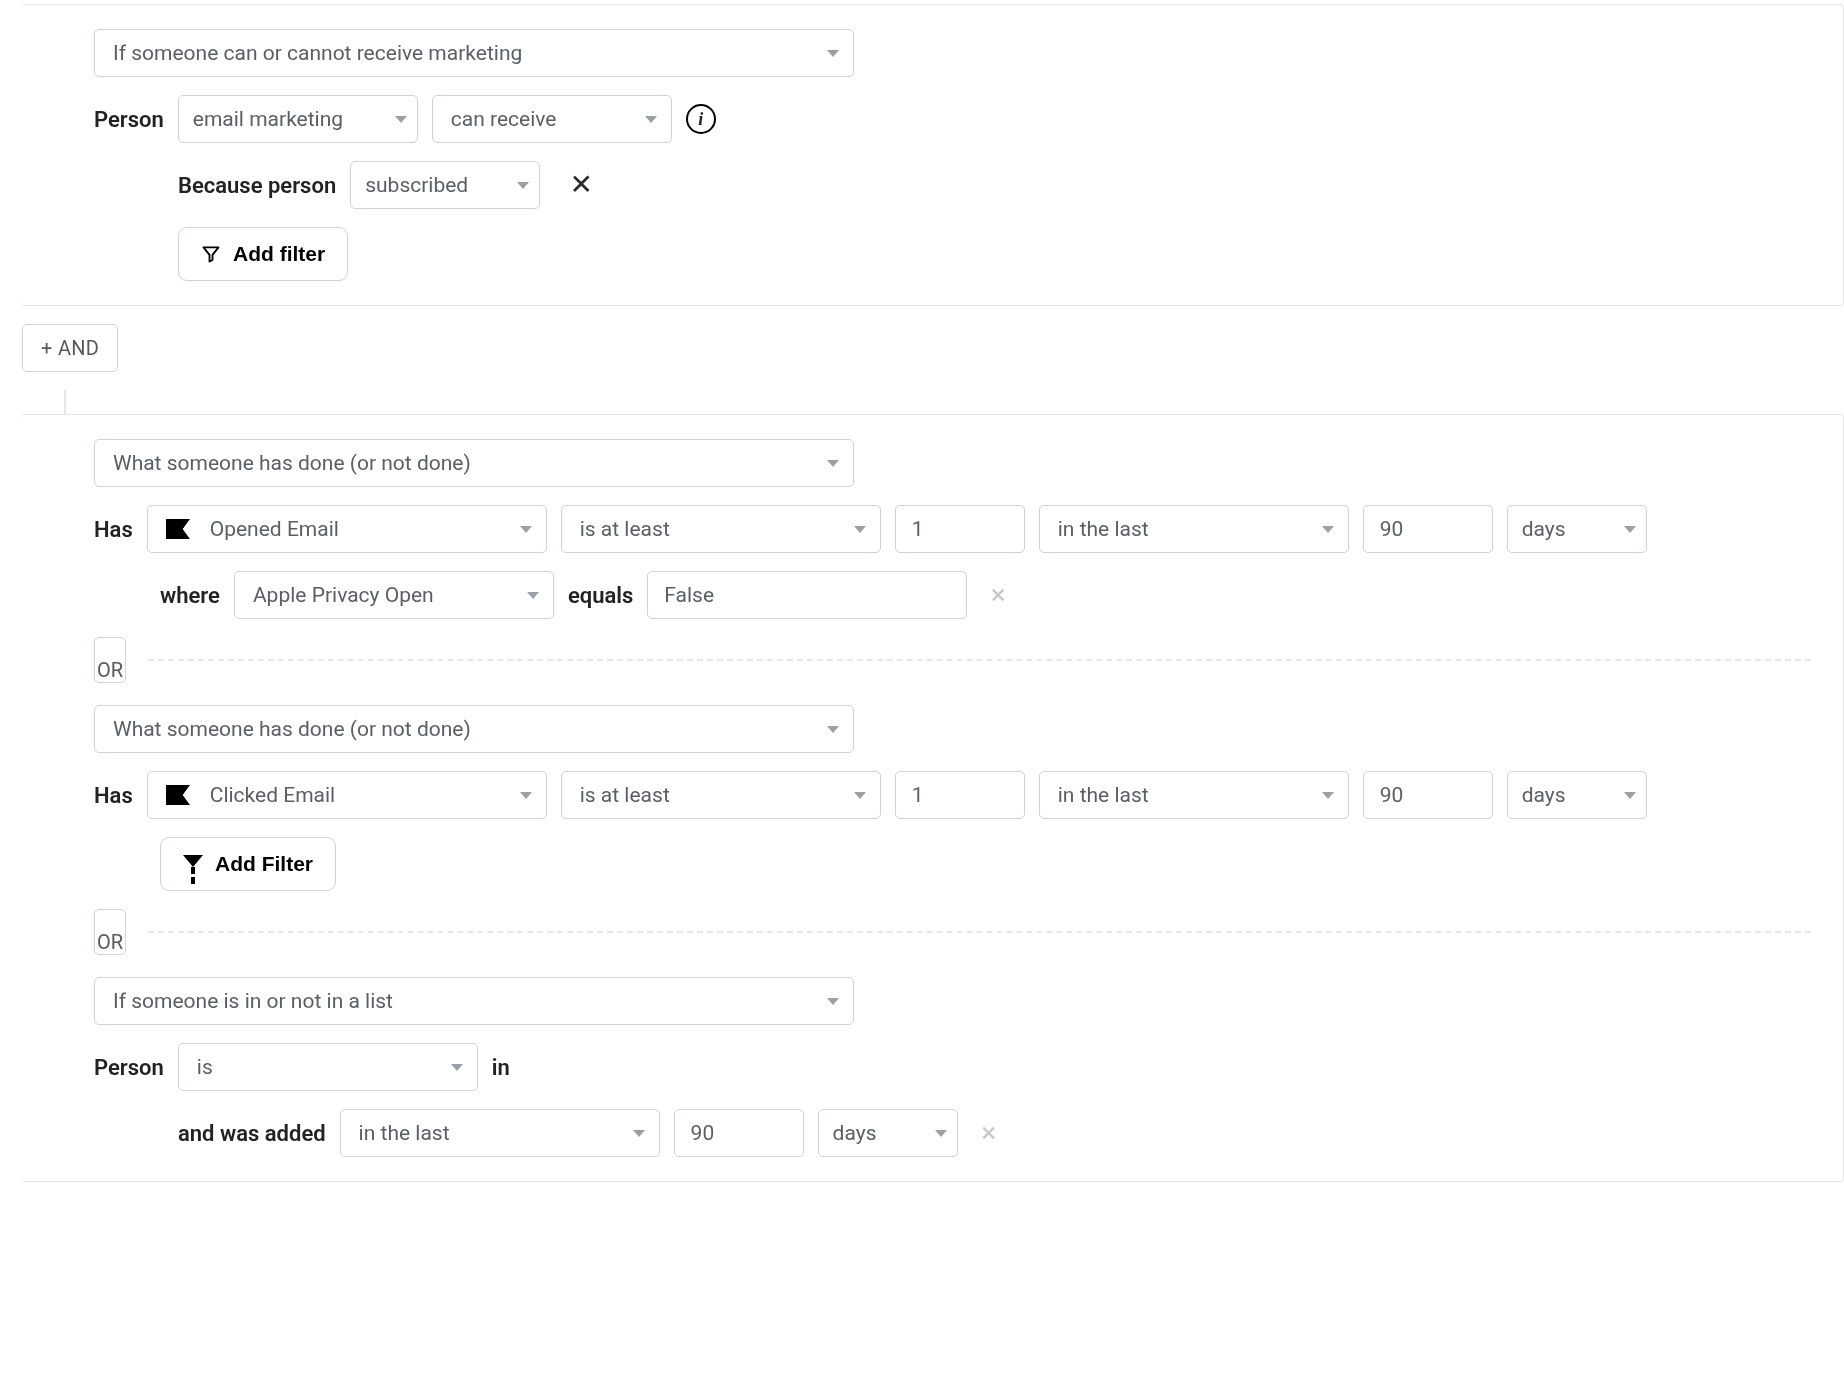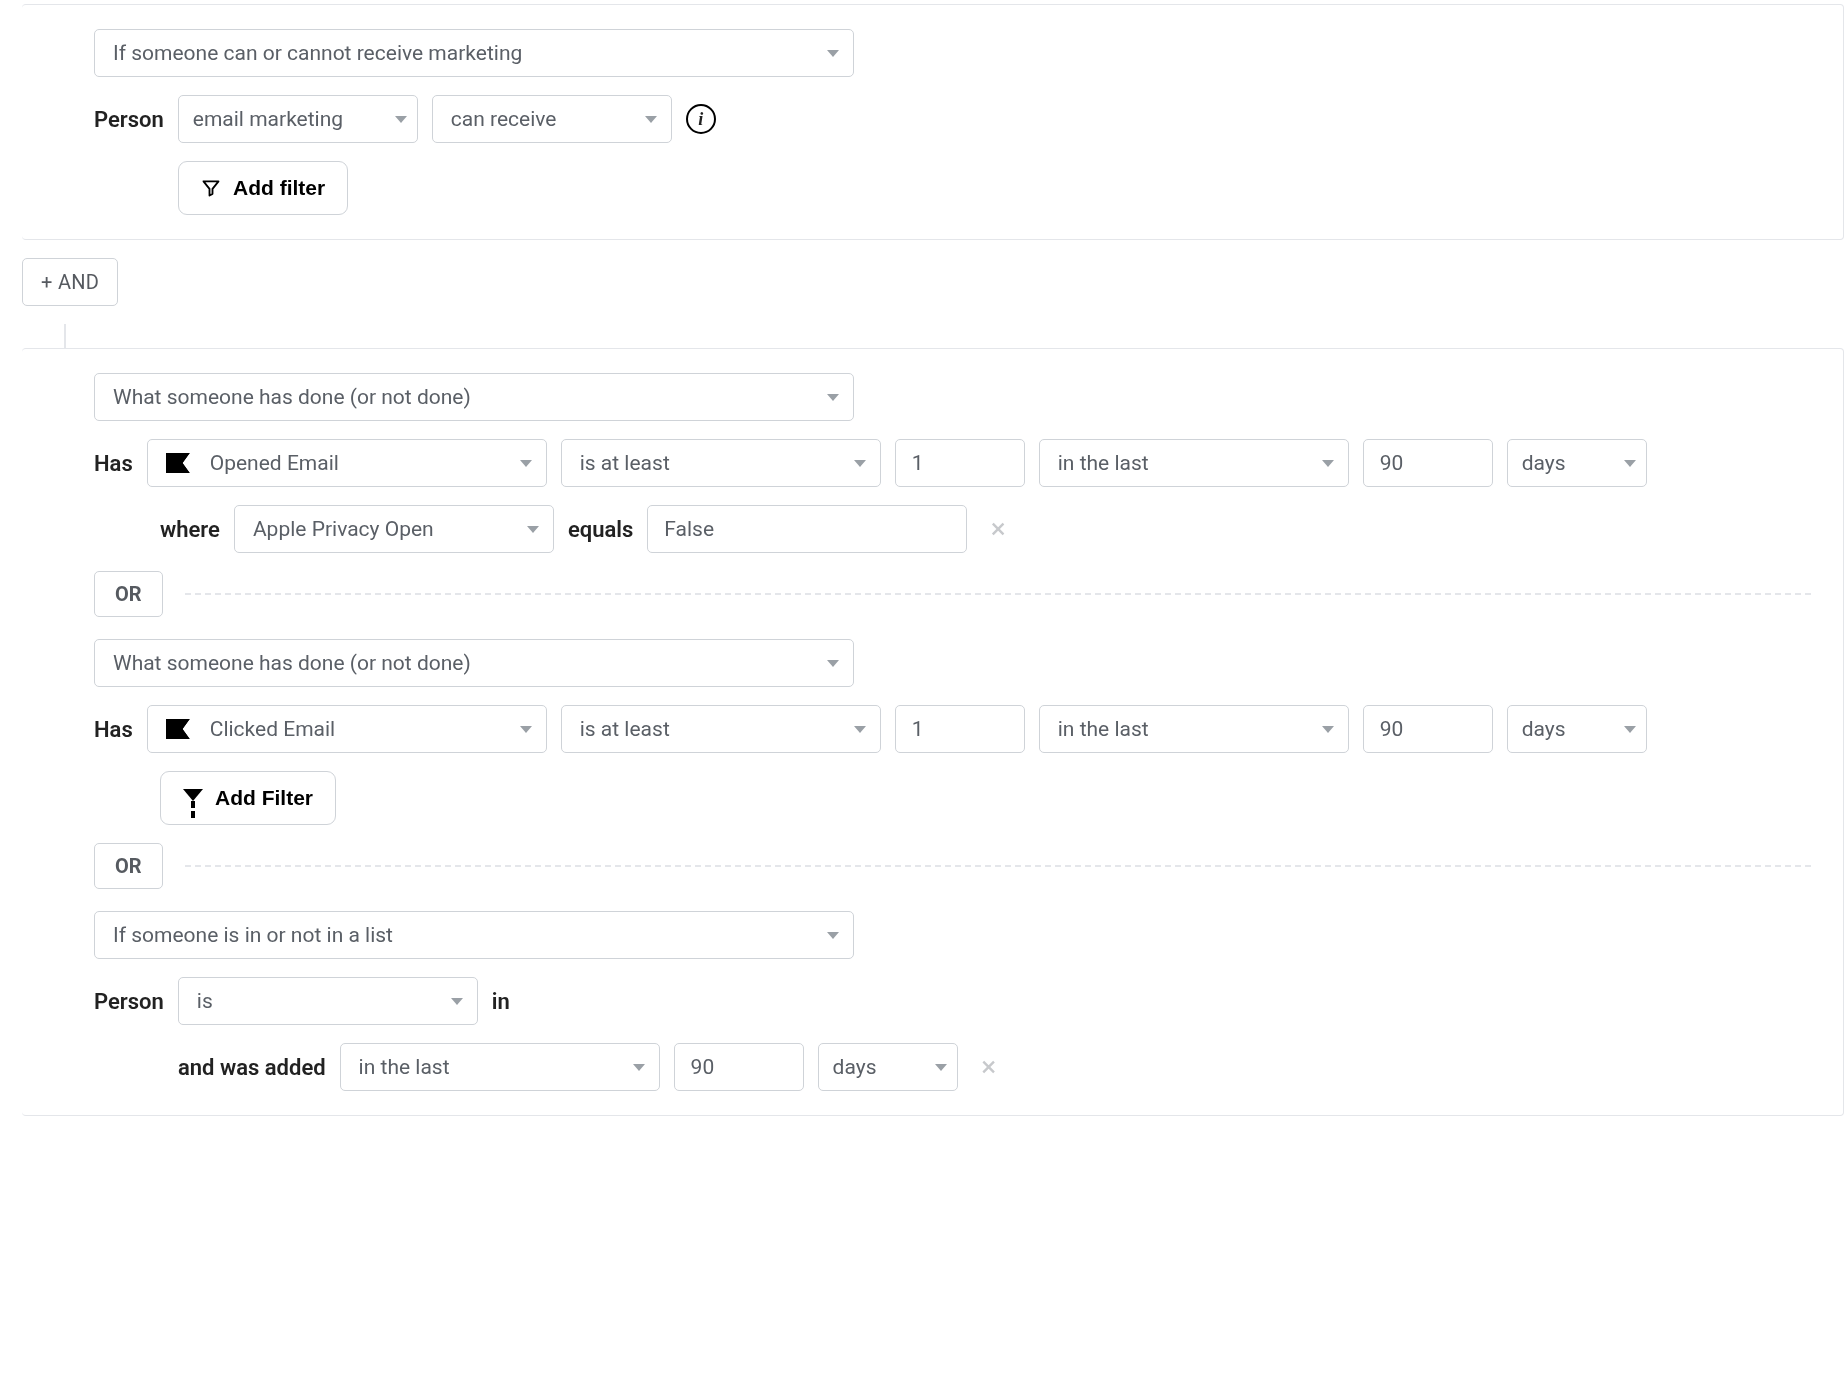--- a/index.html
+++ b/index.html
@@ -126,26 +126,26 @@
     height: 24px;
   }
   .or-row {
     display: flex;
     align-items: center;
     gap: 22px;
     margin: 10px 0 22px 0;
   }
   .or-chip {
     display: inline-flex;
-    align-items: center;
+    align-items: flex-end;
     height: 46px;
-    padding: 0 20px;
+    padding: 0 2px;
     border: 1px solid var(--border);
     border-radius: 5px;
-    font-weight: 700;
+    font-weight: 400;
     color: #565a60;
     font-size: 20px;
   }
   .or-dash {
     flex: 1;
     height: 0;
     border-top: 2px dashed var(--border-light);
   }
   .flag-icon {
     display:inline-block; position:relative; width:24px; height:20px; margin-right:6px;
@@ -197,20 +197,30 @@
     <div class="dd tight" style="width:240px;">
       <span>email marketing</span>
       <span class="caret"></span>
     </div>
     <div class="dd" style="width:240px;">
       <span>can receive</span>
       <span class="caret"></span>
     </div>
     <span class="info-circle">i</span>
   </div>
+  <div class="row indent-1" style="margin-left:84px;">
+    <span class="label">Because person</span>
+    <div class="dd tight" style="width:190px;">
+      <span>subscribed</span>
+      <span class="caret"></span>
+    </div>
+    <span class="icon-btn" style="margin-left:10px;">
+      <span class="close-x">✕</span>
+    </span>
+  </div>
   <div class="row" style="margin-left:84px; margin-bottom:0;">
     <button class="btn">
       <span class="filter-funnel">
         <svg viewBox="0 0 24 24" width="20" height="20" fill="none" stroke="#000" stroke-width="2.2" stroke-linejoin="round" stroke-linecap="round">
             <path d="M3 4h18l-7.2 9v6l-3.6 2v-8L3 4z"></path>
           </svg>
       </span>
       <span>Add filter</span>
     </button>
   </div>

